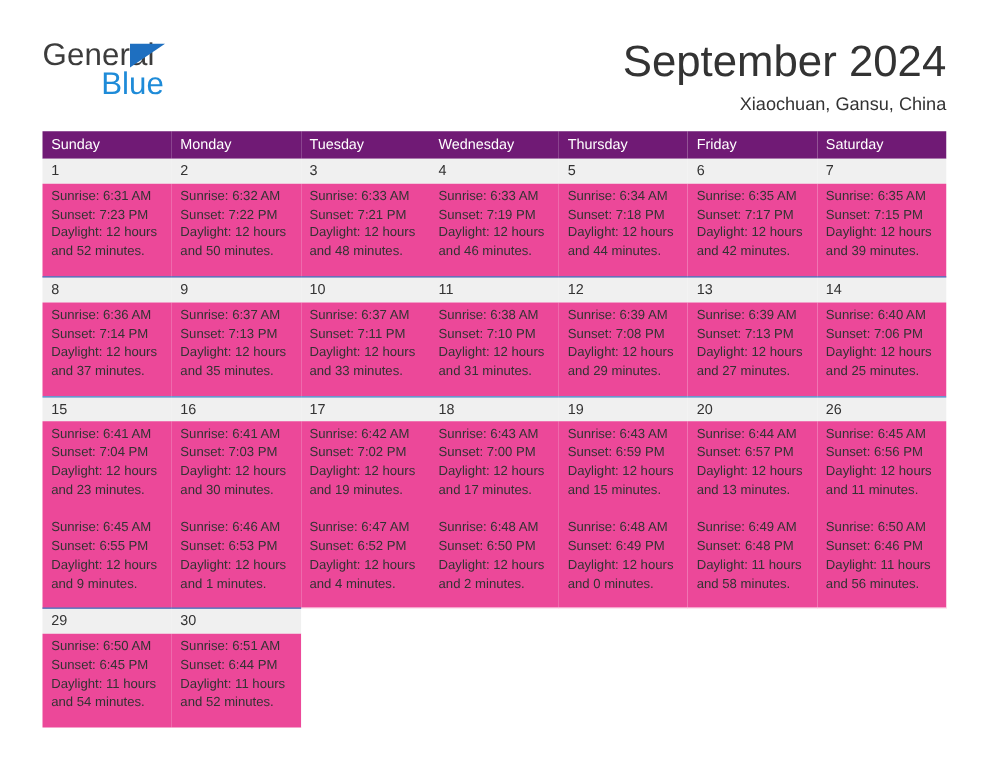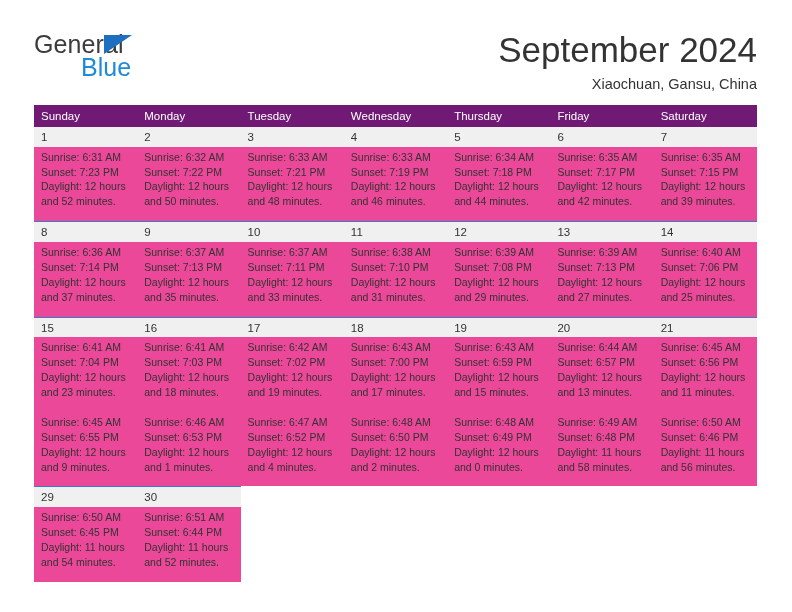--- a/index.html
+++ b/index.html
@@ -282,34 +282,34 @@
         </td>
       </tr>
 
       <tr class="daynum-row">
         <td>15</td>
         <td>16</td>
         <td>17</td>
         <td>18</td>
         <td>19</td>
         <td>20</td>
-        <td>21</td>
+        <td>26</td>
       </tr>
       <tr class="info-row">
         <td>
           <span class="line">Sunrise: 6:41 AM</span>
           <span class="line">Sunset: 7:04 PM</span>
           <span class="line">Daylight: 12 hours</span>
           <span class="line">and 23 minutes.</span>
         </td>
         <td>
           <span class="line">Sunrise: 6:41 AM</span>
           <span class="line">Sunset: 7:03 PM</span>
           <span class="line">Daylight: 12 hours</span>
-          <span class="line">and 18 minutes.</span>
+          <span class="line">and 30 minutes.</span>
         </td>
         <td>
           <span class="line">Sunrise: 6:42 AM</span>
           <span class="line">Sunset: 7:02 PM</span>
           <span class="line">Daylight: 12 hours</span>
           <span class="line">and 19 minutes.</span>
         </td>
         <td>
           <span class="line">Sunrise: 6:43 AM</span>
           <span class="line">Sunset: 7:00 PM</span>

